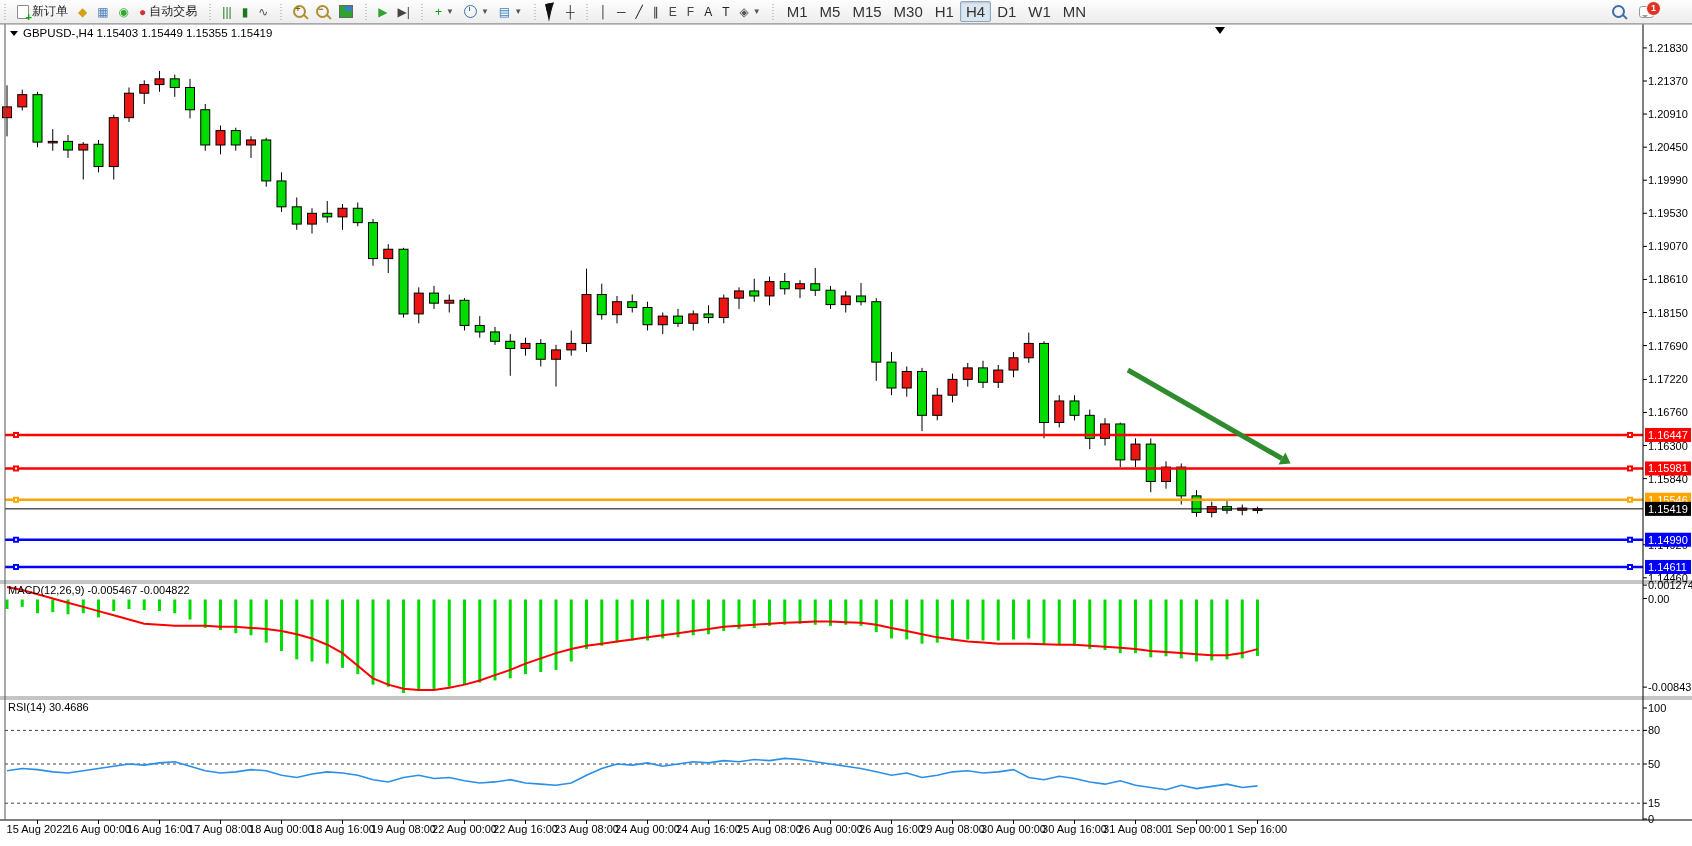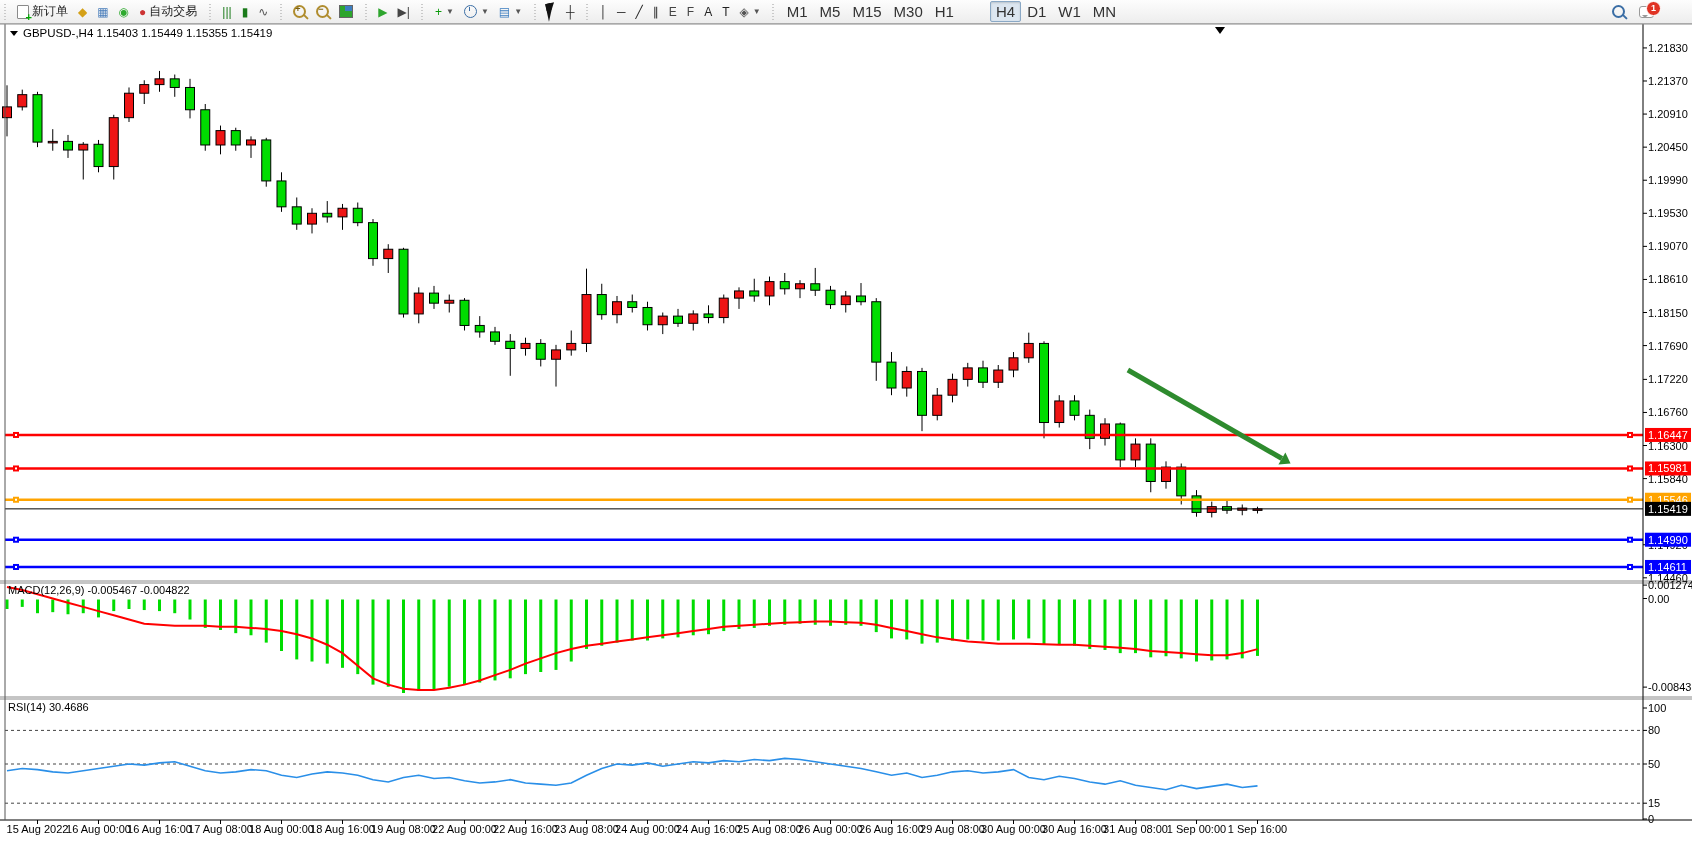--- a/index.html
+++ b/index.html
@@ -8,21 +8,21 @@
   
   .toolbar{position:absolute;left:0;top:0;width:1692px;height:23px;
            background:linear-gradient(#fdfdfd,#ededed);border-bottom:1px solid #a9a9a9;
            display:flex;align-items:center;font-size:12px;color:#222;}
   .tb-group{display:flex;align-items:center;height:23px;padding:0 3px;}
   .grip{width:5px;height:16px;margin:0 2px;
         background-image:repeating-linear-gradient(#c9c9c9 0 1px,transparent 1px 3px);
         background-size:2px 100%;background-repeat:no-repeat;background-position:center;}
   .tb-btn{display:flex;align-items:center;gap:3px;height:19px;padding:0 4px;border:1px solid transparent;
           border-radius:2px;cursor:default;white-space:nowrap;}
-  .tb-btn.active{background:#dce6f0;border-color:#8aa8c5;box-shadow:inset 0 1px 2px rgba(0,0,0,.15);margin-left:30px;}
+  .tb-btn.active{background:#dce6f0;border-color:#8aa8c5;box-shadow:inset 0 1px 2px rgba(0,0,0,.15);}
   .tf-btn{font-size:15px;color:#333;padding:0 5px;}
   .glyph{font-size:12px;line-height:1;}
   .caret{font-size:8px;color:#555;margin-left:1px;}
   .doc-icon{position:relative;width:10px;height:12px;background:#fff;border:1px solid #8a8a8a;border-radius:1px;}
   .doc-icon::after{content:"+";position:absolute;right:-4px;bottom:-5px;color:#0a0;font-weight:bold;font-size:11px;}
   .mag{position:relative;width:9px;height:9px;border:2px solid #b08d2f;border-radius:50%;}
   .mag::after{content:"";position:absolute;width:6px;height:2px;background:#b08d2f;
               transform:rotate(45deg);right:-5px;bottom:-2px;border-radius:1px;}
   .mag .pm{position:absolute;left:0px;top:-3px;font-size:9px;color:#7a6010;font-weight:bold;}
   .mag.dark{border-color:#3b6ea5;} .mag.dark::after{background:#3b6ea5;}

